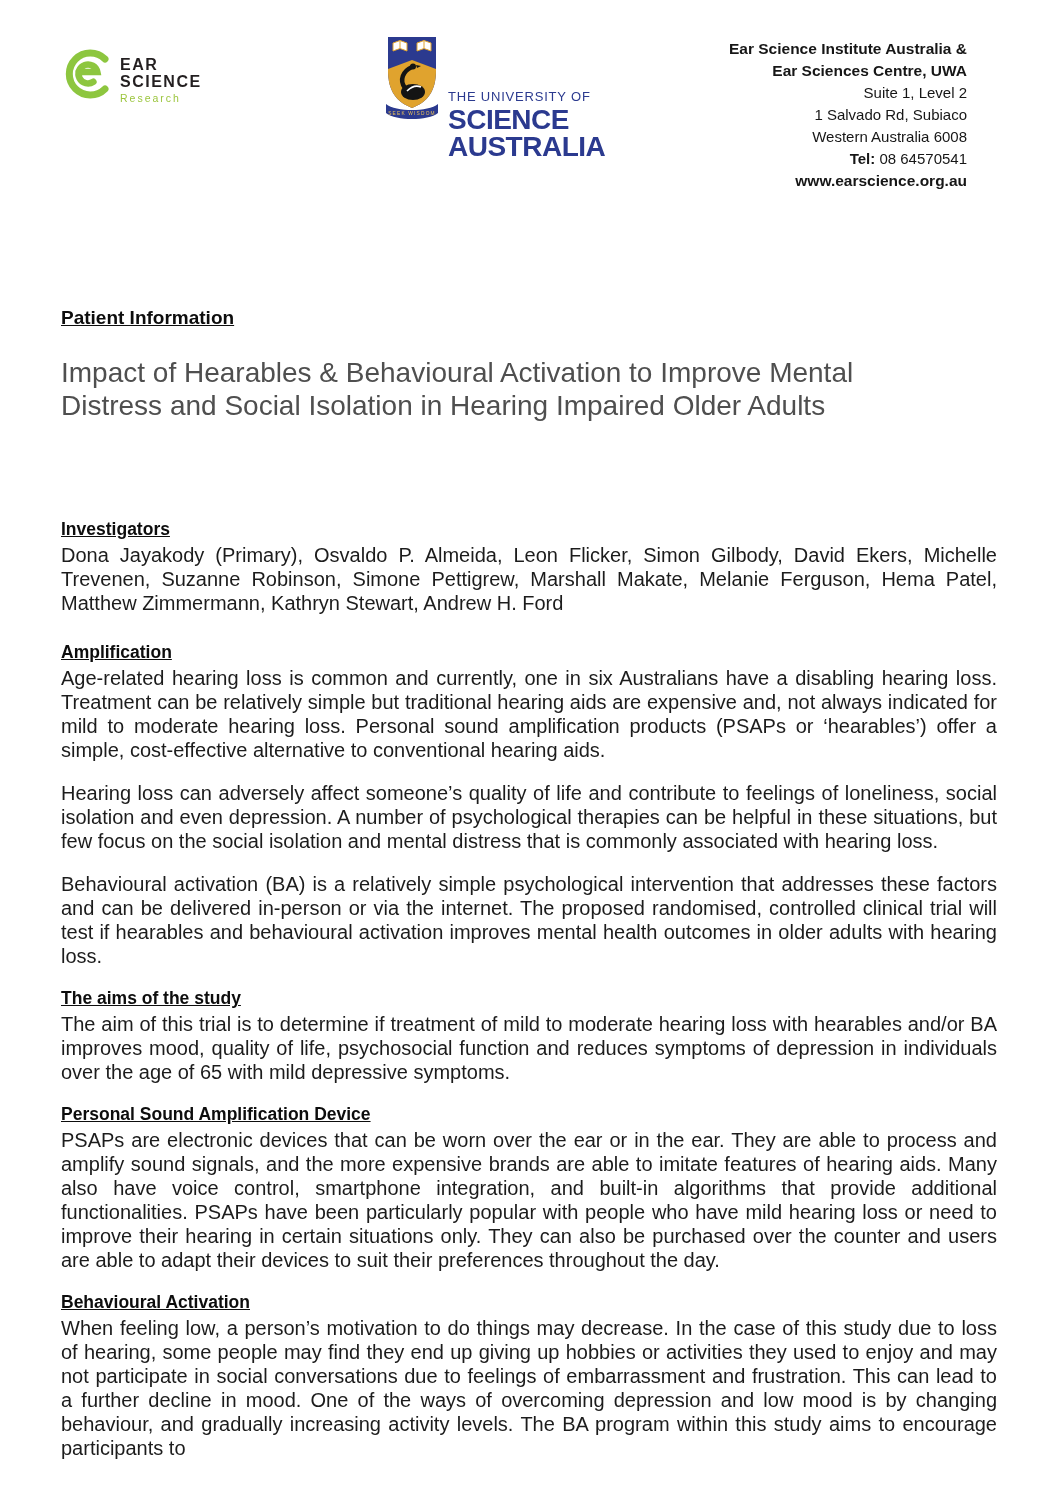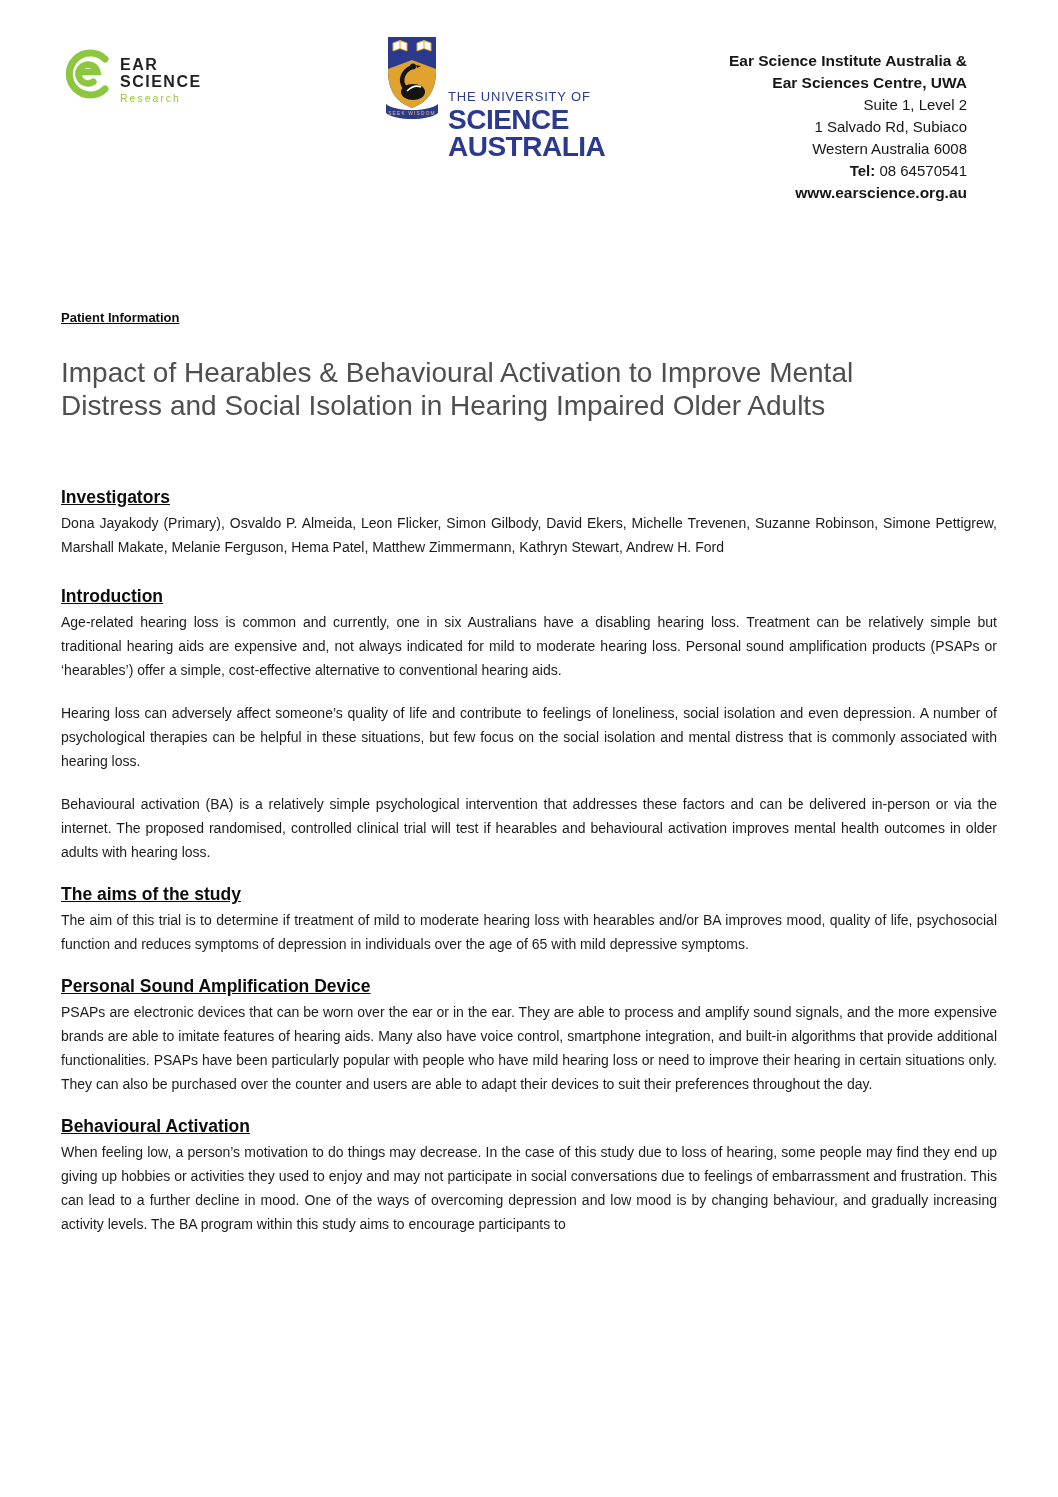--- a/index.html
+++ b/index.html
@@ -17,49 +17,49 @@
   .ear-logo-text { margin-left:6px; margin-top:14px; }
   .ear-word { font-size:16px; font-weight:700; letter-spacing:1.5px; line-height:17px; color:#231f20; }
   .ear-research { font-size:10.5px; letter-spacing:2px; color:#9bc53d; margin-top:2px; }
 
   .uwa-logo { position:absolute; left:385px; top:34px; display:flex; align-items:flex-start; }
   .uwa-logo svg { display:block; }
   .uwa-text { margin-left:9px; margin-top:6px; color:#2b3a8f; }
   .uwa-line1 { font-size:13px; letter-spacing:0.8px; font-weight:500; line-height:18px;margin-top:48px; }
   .uwa-line2, .uwa-line3 { font-size:28px; font-weight:700; line-height:27px; letter-spacing:-0.5px; }
 
-  .contact { position:absolute; top:50px; right:91px; text-align:right; line-height:22px; color:#161616; }
+  .contact { position:absolute; top:38px; right:91px; text-align:right; line-height:22px; color:#161616; }
   .contact .b { font-weight:700; font-size:15.5px; }
   .contact .r { font-size:15px; }
   .contact .tel-label { font-weight:700; }
 
   
   .content { padding:306px 61px 0 61px; }
 
   .doc-type {
-    font-size:13px; font-weight:700; text-decoration:underline;
+    font-size:19px; font-weight:700; text-decoration:underline;
     color:#0d0d0d; line-height:24px; margin:0;
   }
 
   .doc-title {
     margin:26px 0 0 0; text-align:left; color:#4f4f4f;
     font-size:28px; font-weight:400; line-height:33px;
   }
   .doc-title span { display:block; }
 
   section { margin:0; }
-  .sec-0 { margin-top:64px; }
+  .sec-0 { margin-top:96px; }
   .sec-1 { margin-top:26px; }
 
   h2.sec-heading {
     font-size:17.5px; font-weight:700; text-decoration:underline;
     color:#0d0d0d; line-height:22px; margin:0 0 3px 0;
   }
   p.body-text {
-    font-size:14px; line-height:24px; margin:0 0 19px 0;
+    font-size:20px; line-height:24px; margin:0 0 19px 0;
     text-align:justify; color:#1c1c1c;
   }
 </style>
 </head>
 <body>
 
 <div class="page">
 
   <div class="letterhead">
 
@@ -125,21 +125,21 @@
       <span>Impact of Hearables &amp; Behavioural Activation to Improve Mental</span>
       <span>Distress and Social Isolation in Hearing Impaired Older Adults</span>
     </div>
 
     <section class="sec-0">
       <h2 class="sec-heading">Investigators</h2>
       <p class="body-text">Dona Jayakody (Primary), Osvaldo P. Almeida, Leon Flicker, Simon Gilbody, David Ekers, Michelle Trevenen, Suzanne Robinson, Simone Pettigrew, Marshall Makate, Melanie Ferguson, Hema Patel, Matthew Zimmermann, Kathryn Stewart, Andrew H. Ford</p>
     </section>
 
     <section class="sec-1">
-      <h2 class="sec-heading">Introduction</h2>
+      <h2 class="sec-heading">Amplification</h2>
       <p class="body-text">Age-related hearing loss is common and currently, one in six Australians have a disabling hearing loss. Treatment can be relatively simple but traditional hearing aids are expensive and, not always indicated for mild to moderate hearing loss. Personal sound amplification products (PSAPs or ‘hearables’) offer a simple, cost-effective alternative to conventional hearing aids.</p>
       <p class="body-text">Hearing loss can adversely affect someone’s quality of life and contribute to feelings of loneliness, social isolation and even depression. A number of psychological therapies can be helpful in these situations, but few focus on the social isolation and mental distress that is commonly associated with hearing loss.</p>
       <p class="body-text">Behavioural activation (BA) is a relatively simple psychological intervention that addresses these factors and can be delivered in-person or via the internet. The proposed randomised, controlled clinical trial will test if hearables and behavioural activation improves mental health outcomes in older adults with hearing loss.</p>
     </section>
 
     <section>
       <h2 class="sec-heading">The aims of the study</h2>
       <p class="body-text">The aim of this trial is to determine if treatment of mild to moderate hearing loss with hearables and/or BA improves mood, quality of life, psychosocial function and reduces symptoms of depression in individuals over the age of 65 with mild depressive symptoms.</p>
     </section>
 

